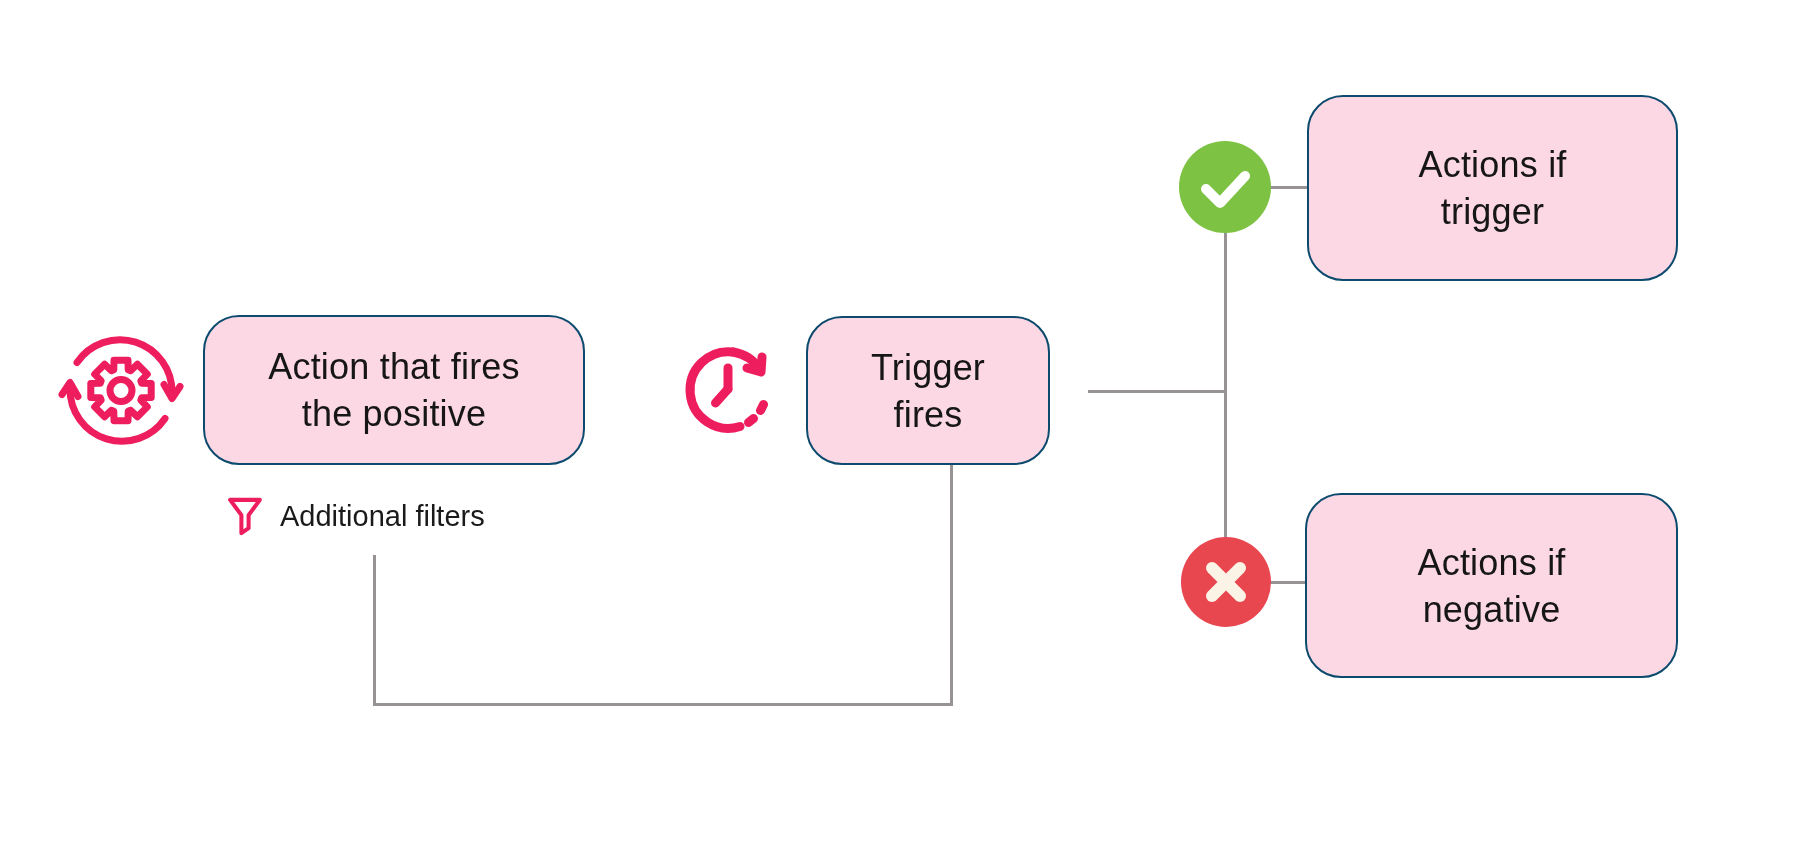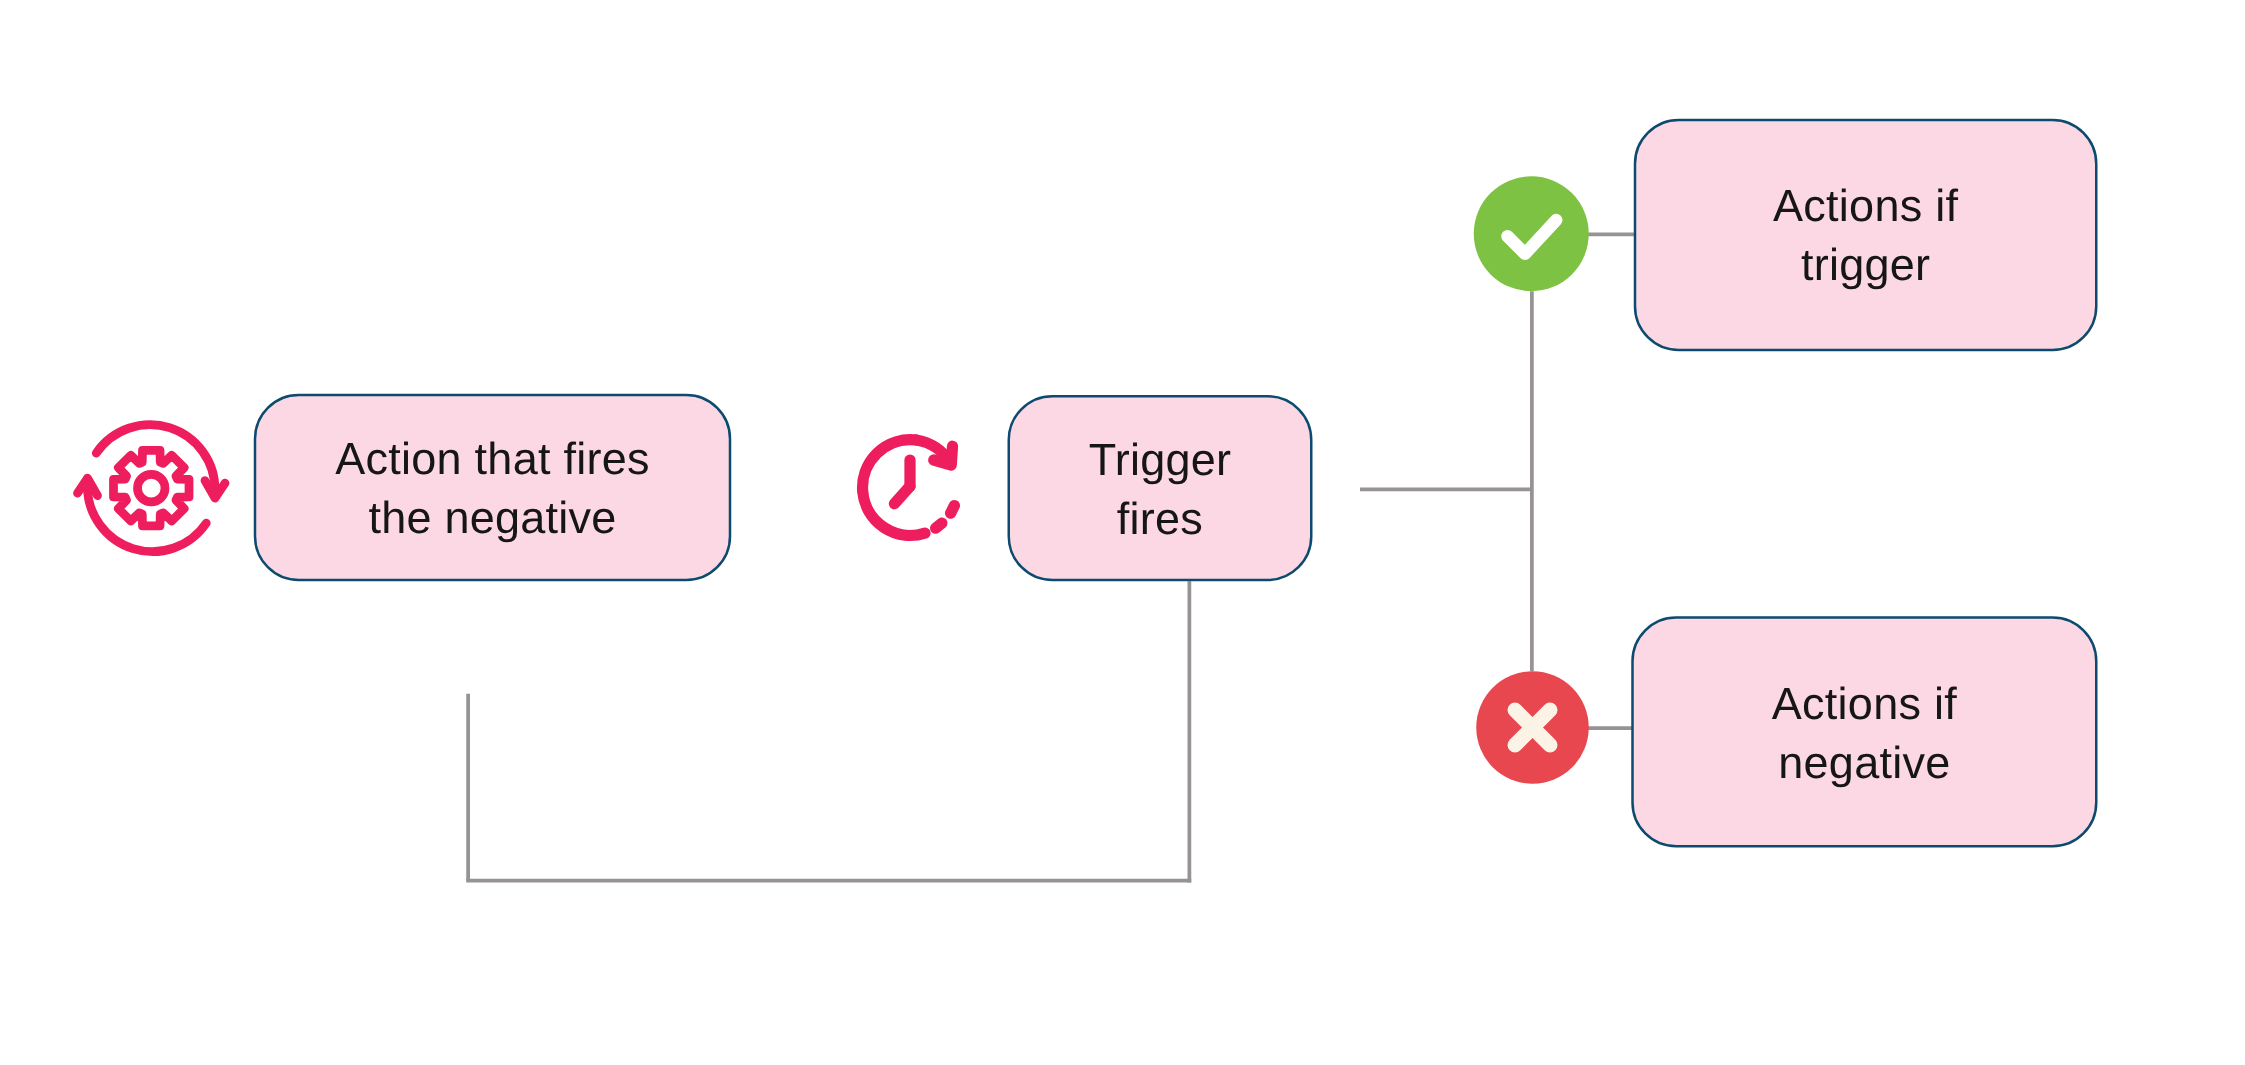--- a/index.html
+++ b/index.html
@@ -61,23 +61,31 @@
       <circle cx="0" cy="0" r="11"></circle>
       <path d="M -44 -28 A 52 52 0 0 1 51 2"></path>
       <path d="M 43 -6 L 51 8 L 59 -4"></path>
       <path d="M 44 28 A 52 52 0 0 1 -51 -2"></path>
       <path d="M -43 6 L -51 -8 L -59 4"></path>
     </svg>
   </div>
 
   <div class="node" style="left:203px;top:315px;width:382px;height:150px;">
     <span>Action that fires</span>
-    <span>the negative</span>
+    <span>the positive</span>
   </div>
 
+  <div class="filters-row">
+    <span style="display:inline-flex;">
+      <svg width="36" height="41" viewBox="0 0 40 45" fill="none" stroke="#EE1D5E" stroke-width="4.5" stroke-linecap="round" stroke-linejoin="round">
+        <path d="M 3.5 4 H 36.5 L 24 21 V 35.5 L 16 41 V 21 Z"></path>
+      </svg>
+    </span>
+    <span>Additional filters</span>
+  </div>
 
   <div class="icon" style="left:676px;top:338px;width:104px;height:104px;">
     <svg width="104" height="104" viewBox="-52 -52 104 104" fill="none" stroke="#EE1D5E" stroke-width="9" stroke-linecap="round" stroke-linejoin="round">
       <path d="M 5 -38 A 38.3 38.3 0 1 0 12 36.5"></path>
       <path d="M 5 -38 A 38.3 38.3 0 0 1 32 -20"></path>
       <path d="M 19 -22 L 33 -18 L 34 -33"></path>
       <path d="M 35.5 14.5 L 32.5 20.5"></path>
       <path d="M 25.5 28.5 L 20.5 32.5"></path>
       <path d="M 0 -22 L 0 -1"></path>
       <path d="M 0 -1 L -12.5 13"></path>

